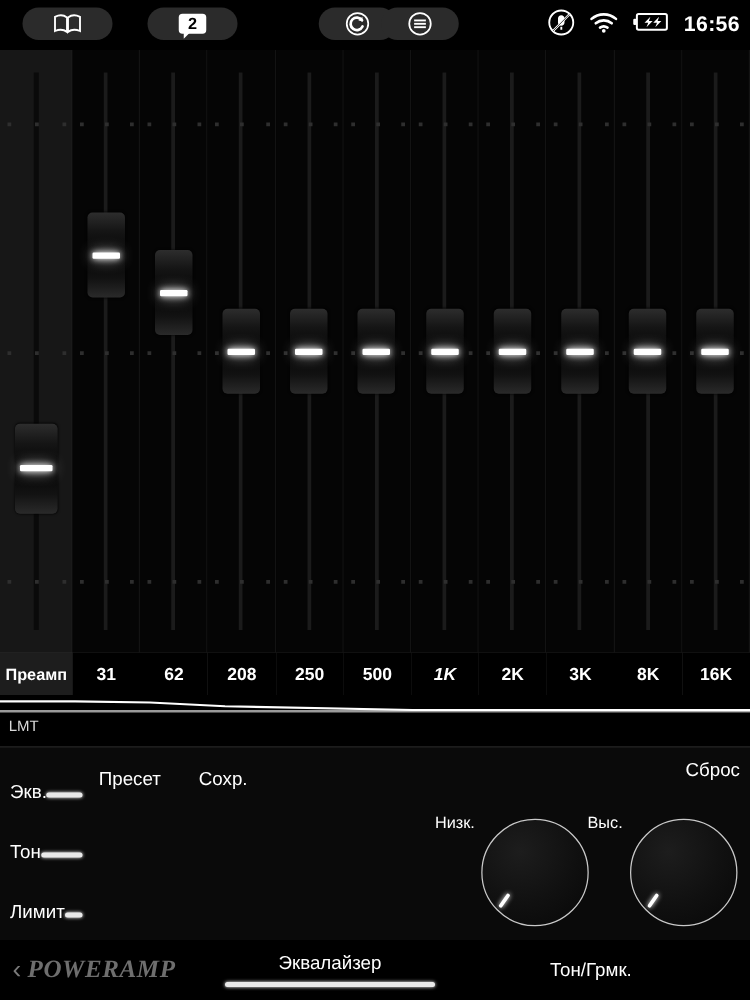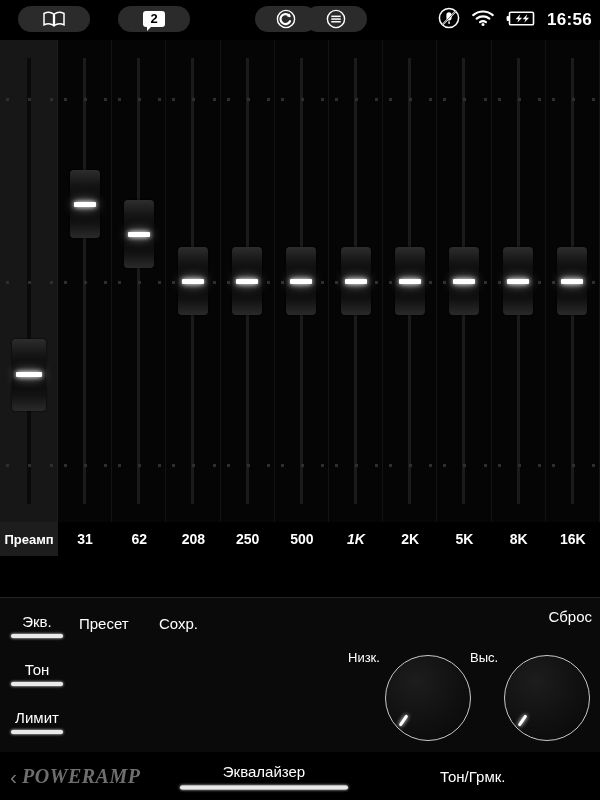--- a/index.html
+++ b/index.html
@@ -112,22 +112,23 @@
   
   .panel{
     position:absolute; left:0; top:597px; width:600px; height:155px;
     background:#0a0a0a;
   }
   .divline{
     position:absolute; left:0; top:0; width:600px; height:1px; background:#242424;
   }
   .tog{
     position:absolute;
-    display:flex; flex-direction:column; align-items:center;
+    display:flex; flex-direction:row; align-items:center;
     width:58px;
+    margin-top:12px;
   }
   .tog .t-label{ color:#fff; font-size:15px; white-space:nowrap; }
   .tog .t-bar{
     margin-top:4px; width:52px; height:4px;
     background:#e9e9e9; border-radius:2px;
     box-shadow:0 0 3px #fff;
   }
   .flat{
     position:absolute; color:#fff; font-size:15px; white-space:nowrap;
   }
@@ -480,25 +481,32 @@
 
   <div class="labels" id="eqlabels">
       <div class="lab preamp" style="width: 58px;">Преамп</div>
       <div class="lab" style="width: 54.2px;">31</div>
       <div class="lab" style="width: 54.2px;">62</div>
       <div class="lab" style="width: 54.2px;">208</div>
       <div class="lab" style="width: 54.2px;">250</div>
       <div class="lab" style="width: 54.2px;">500</div>
       <div class="lab" style="width: 54.2px; font-style: italic;">1K</div>
       <div class="lab" style="width: 54.2px;">2K</div>
-      <div class="lab" style="width: 54.2px;">5K</div>
+      <div class="lab" style="width: 54.2px;">3K</div>
       <div class="lab" style="width: 54.2px;">8K</div>
       <div class="lab" style="width: 54.2px;">16K</div>
     </div>
 
+  <div class="curvewrap">
+    <svg width="600" height="36" viewBox="0 0 600 36">
+      <polyline id="curve-baseline" fill="none" stroke="#9a9a9a" stroke-width="2" points="0,13 600,13"></polyline>
+      <polyline id="curve-response" fill="none" stroke="#ffffff" stroke-width="1.8" points="0,5 60,5 120,6 180,9 330,12 600,12"></polyline>
+    </svg>
+    <span class="lmt">LMT</span>
+  </div>
 
   <div class="panel">
     <div class="divline"></div>
 
     <div class="tog" style="left:8px; top:16px;">
       <span class="t-label">Экв.</span>
       <span class="t-bar"></span>
     </div>
     <div class="tog" style="left:8px; top:64px;">
       <span class="t-label">Тон</span>

